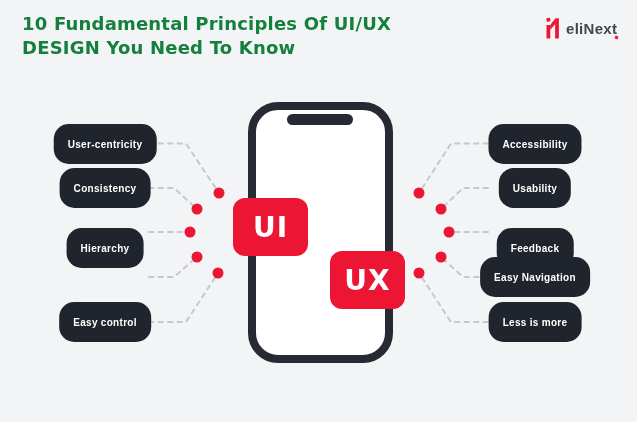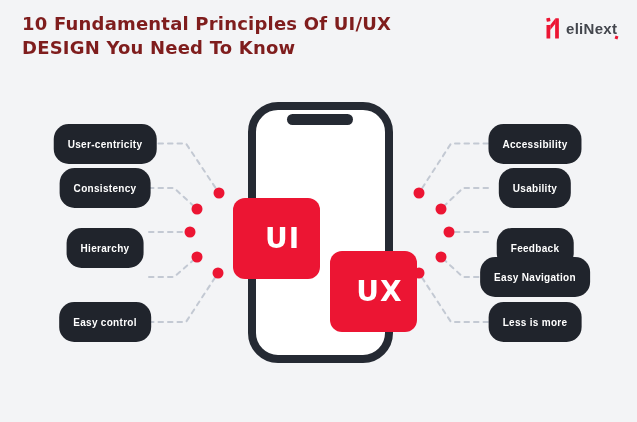--- a/index.html
+++ b/index.html
@@ -11,21 +11,21 @@
   }
   .canvas{position:relative;width:637px;height:422px;background:#f3f4f6;}
 
   
   .title{
     position:absolute;left:22px;top:12px;
     font-family:"DejaVu Sans", sans-serif;
     font-weight:bold;
     font-size:18px;line-height:24px;
     letter-spacing:0.2px;
-    color:#7f1d1d;
+    color:#15803d;
     white-space:nowrap;
   }
 
   
   .logo{
     position:absolute;left:545px;top:16px;
     display:flex;align-items:center;gap:6px;
   }
   .logo-icon{width:15px;height:24px;display:block;}
   .logo-text{
@@ -59,26 +59,26 @@
     background:#ffffff;
   }
   .notch{
     position:absolute;left:287px;top:114px;
     width:66px;height:11px;border-radius:6px;
     background:#252a33;
   }
 
   
   .badge{
-    position:absolute;width:75px;height:81px;
+    position:absolute;width:75px;height:58px;
     background:#ec1533;border-radius:12px;
     display:flex;align-items:center;justify-content:center;
     color:#ffffff;
     font-family:"DejaVu Sans", sans-serif;
-    font-weight:bold;font-size:28px;letter-spacing:1px;padding-left:12px;
+    font-weight:bold;font-size:28px;letter-spacing:1px;
   }
   .badge.ui{left:233px;top:198px;}
   .badge.ux{left:330px;top:211px;margin-top:40px;}
 
   
   .pill{
     position:absolute;
     transform:translate(-50%,-50%);
     height:40px;border-radius:15px;
     background:#20242c;color:#ffffff;

